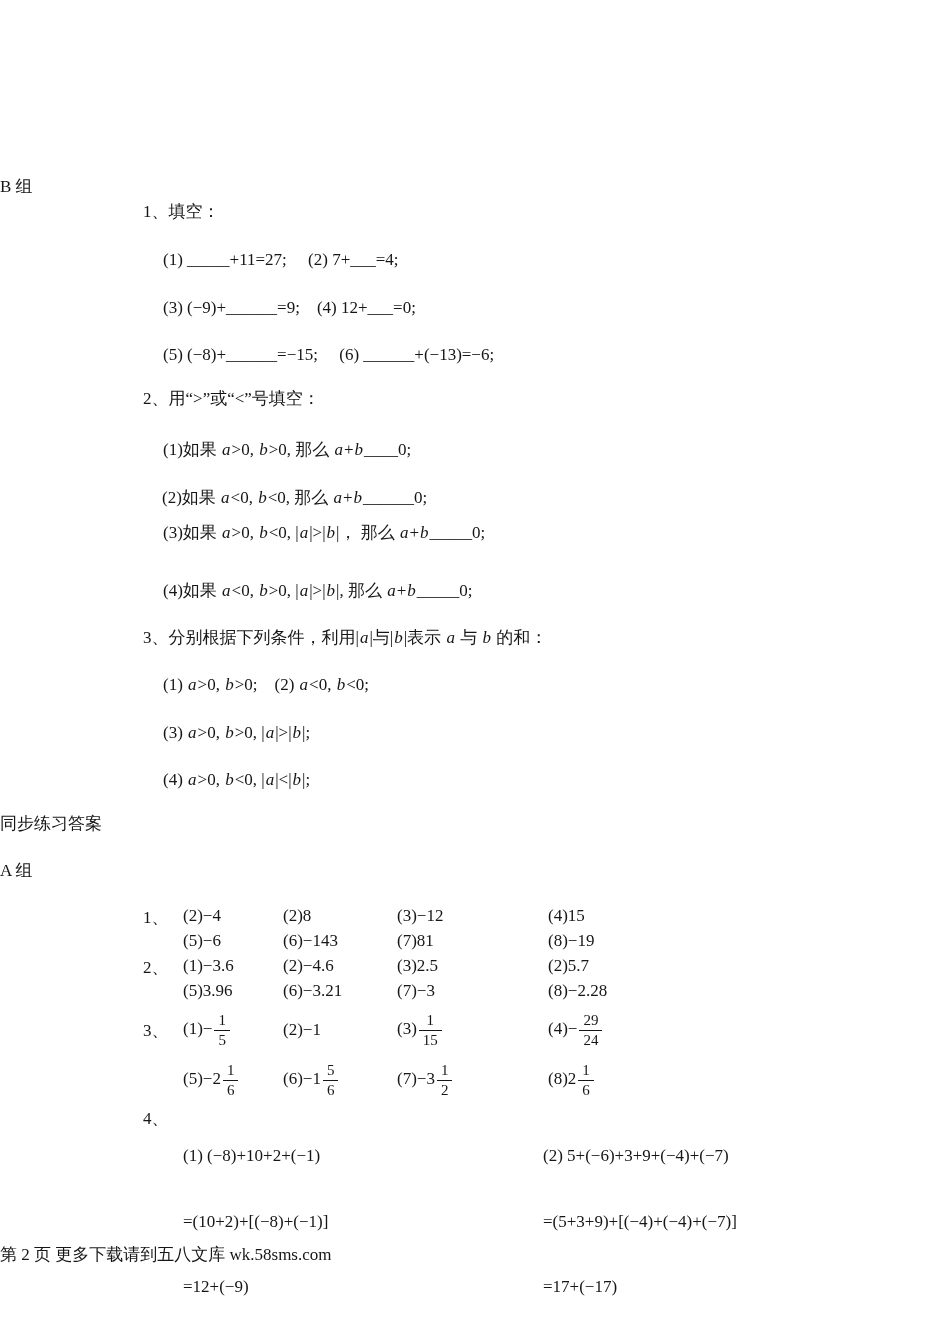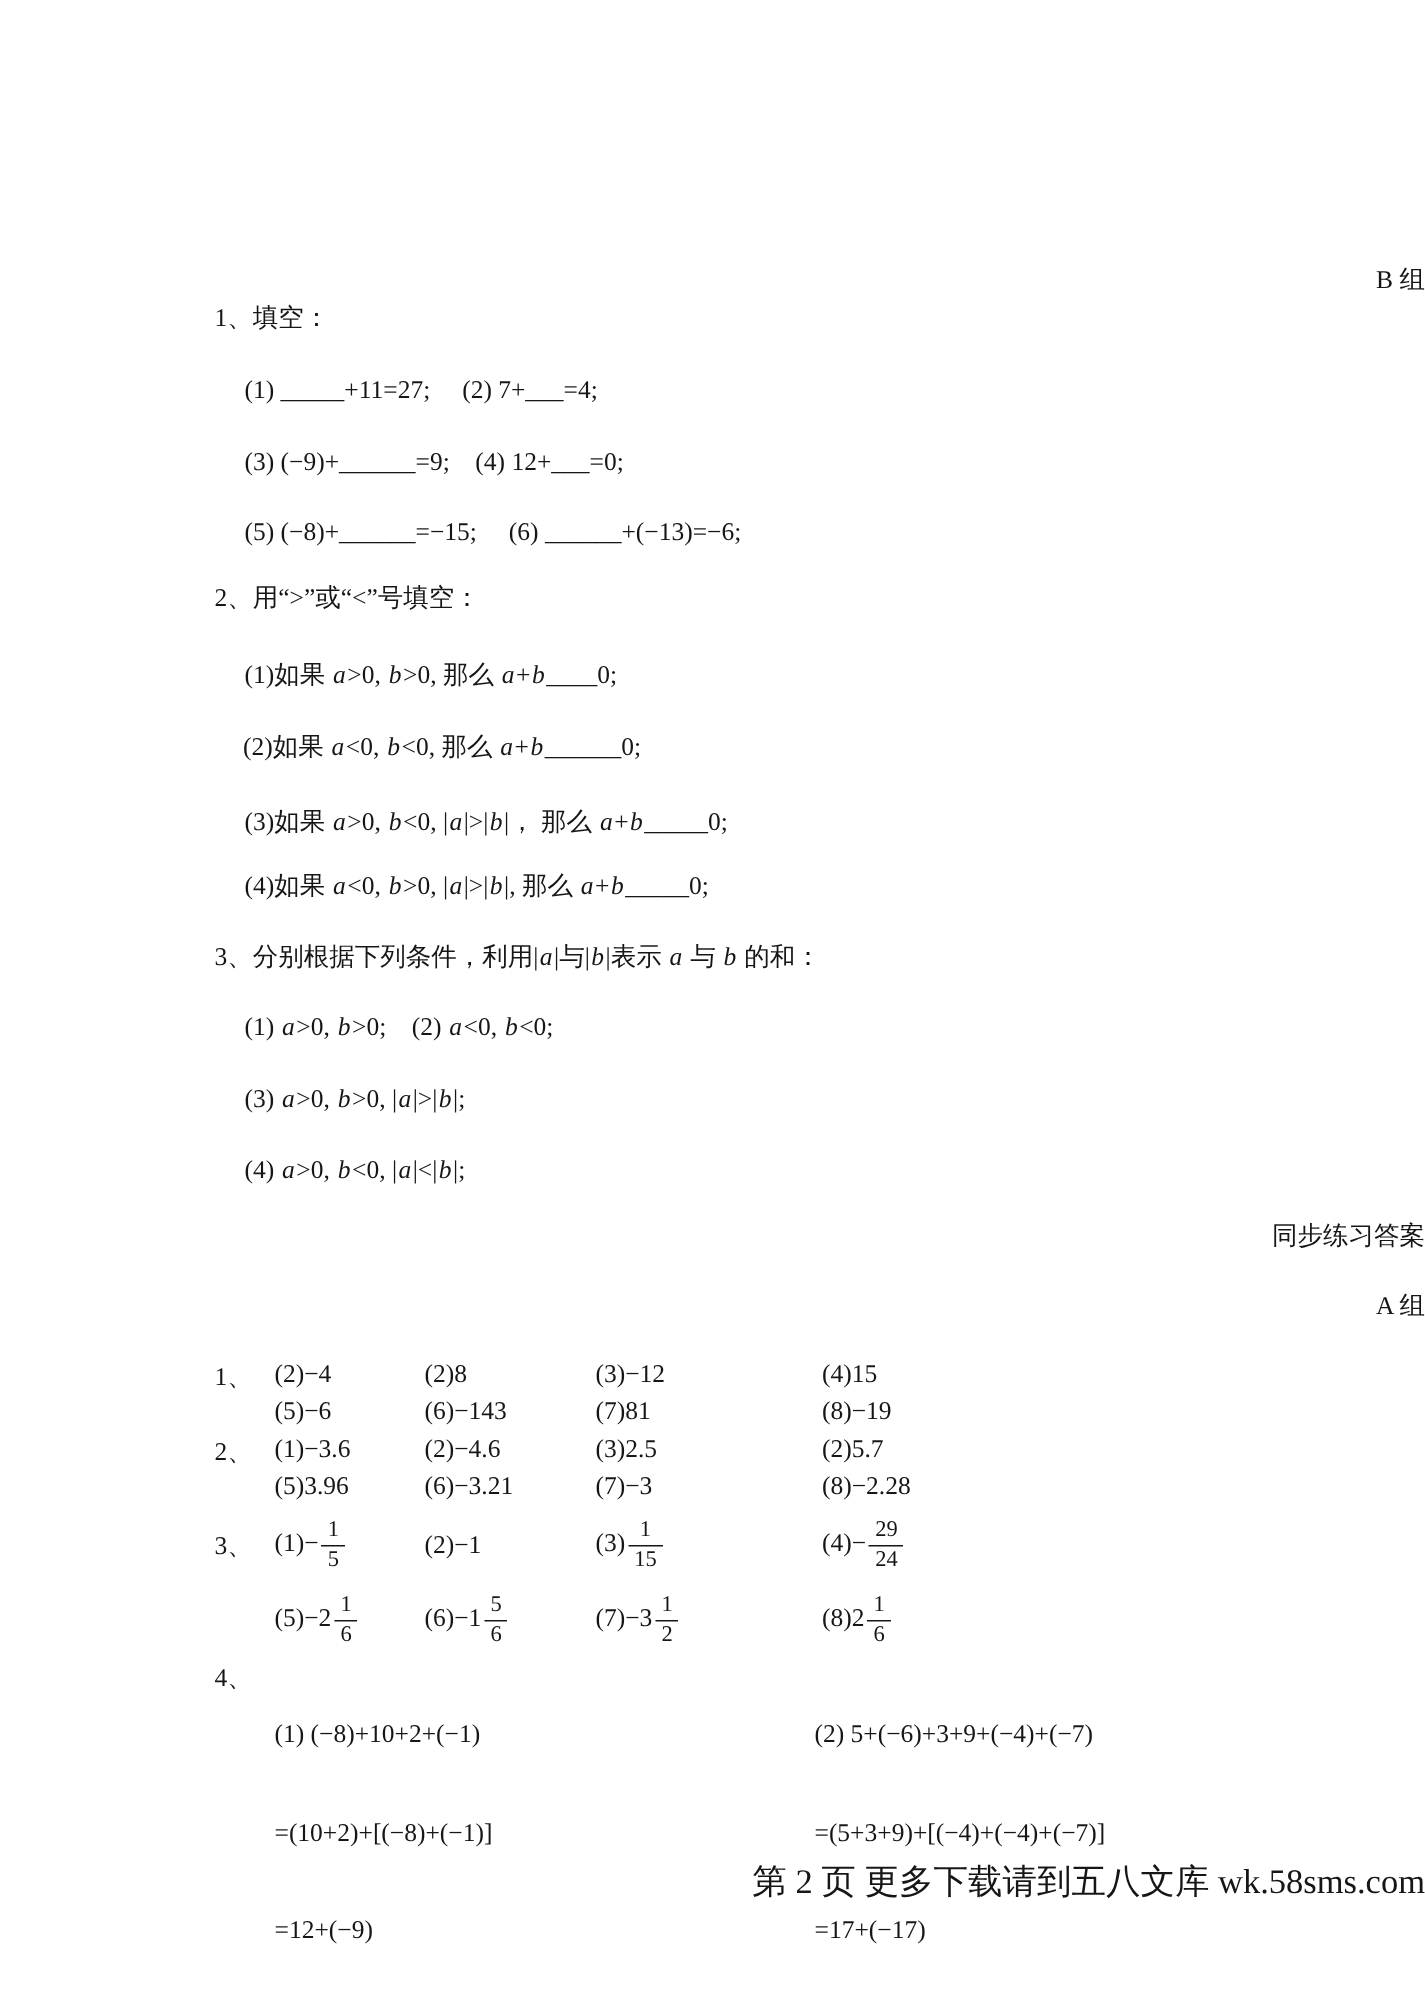--- a/index.html
+++ b/index.html
@@ -6,21 +6,21 @@
   .page {
     position:relative;
     width:950px; height:1344px;
     background:#ffffff;
     color:#161616;
     font-family:"Liberation Serif","DejaVu Serif",serif;
     font-size:17px;
     overflow:hidden;
   }
   .line { position:absolute; white-space:pre; line-height:20px; }
-  .center { left:0; width:950px; text-align:right; }
+  .center { left:0; width:950px; text-align:left; }
   .line i { font-style:italic; padding:0 1px; }
 
   
   .ansrow {
     position:absolute; left:143px;
     display:grid;
     grid-template-columns:40px 100px 114px 151px auto;
     white-space:pre;
   }
   .frow { height:48px; align-items:center; }
@@ -34,38 +34,38 @@
     line-height:1.25;
     margin:0 1px 0 2px;
   }
   .fnum { display:block; padding:0 4px; border-bottom:1px solid #161616; }
   .fden { display:block; padding:0 4px; }
 
   
   .calcblock { position:absolute; white-space:pre; }
   .calcblock .cline { line-height:25.7px; height:25.7px; }
 
-  .footer { font-size:23px; }
+  .footer { font-size:17px; }
 </style>
 </head>
 <body>
 
 <div class="page">
 
   <div class="line center" style="top:177px">B 组</div>
 
   <div class="line" style="left:143px; top:202px">1、填空：</div>
   <div class="line" style="left:163px; top:250px">(1) _____+11=27;　 (2) 7+___=4;</div>
   <div class="line" style="left:163px; top:298px">(3) (−9)+______=9;　(4) 12+___=0;</div>
   <div class="line" style="left:163px; top:345px">(5) (−8)+______=−15;　 (6) ______+(−13)=−6;</div>
 
   <div class="line" style="left:143px; top:389px">2、用“&gt;”或“&lt;”号填空：</div>
   <div class="line" style="left:163px; top:440px">(1)如果 <i>a</i>&gt;0, <i>b</i>&gt;0, 那么 <i>a</i>+<i>b</i>____0;</div>
   <div class="line" style="left:162px; top:488px">(2)如果 <i>a</i>&lt;0, <i>b</i>&lt;0, 那么 <i>a</i>+<i>b</i>______0;</div>
-  <div class="line" style="left:163px; top:538px">(3)如果 <i>a</i>&gt;0, <i>b</i>&lt;0, |<i>a</i>|&gt;|<i>b</i>|， 那么 <i>a</i>+<i>b</i>_____0;</div>
+  <div class="line" style="left:163px; top:523px">(3)如果 <i>a</i>&gt;0, <i>b</i>&lt;0, |<i>a</i>|&gt;|<i>b</i>|， 那么 <i>a</i>+<i>b</i>_____0;</div>
   <div class="line" style="left:163px; top:581px">(4)如果 <i>a</i>&lt;0, <i>b</i>&gt;0, |<i>a</i>|&gt;|<i>b</i>|, 那么 <i>a</i>+<i>b</i>_____0;</div>
 
   <div class="line" style="left:143px; top:628px">3、分别根据下列条件，利用|<i>a</i>|与|<i>b</i>|表示 <i>a</i> 与 <i>b</i> 的和：</div>
   <div class="line" style="left:163px; top:675px">(1) <i>a</i>&gt;0, <i>b</i>&gt;0;　(2) <i>a</i>&lt;0, <i>b</i>&lt;0;</div>
   <div class="line" style="left:163px; top:723px">(3) <i>a</i>&gt;0, <i>b</i>&gt;0, |<i>a</i>|&gt;|<i>b</i>|;</div>
   <div class="line" style="left:163px; top:770px">(4) <i>a</i>&gt;0, <i>b</i>&lt;0, |<i>a</i>|&lt;|<i>b</i>|;</div>
 
   <div class="line center" style="top:861px">A 组</div>
   <div class="line center" style="top:814px">同步练习答案</div>
 

